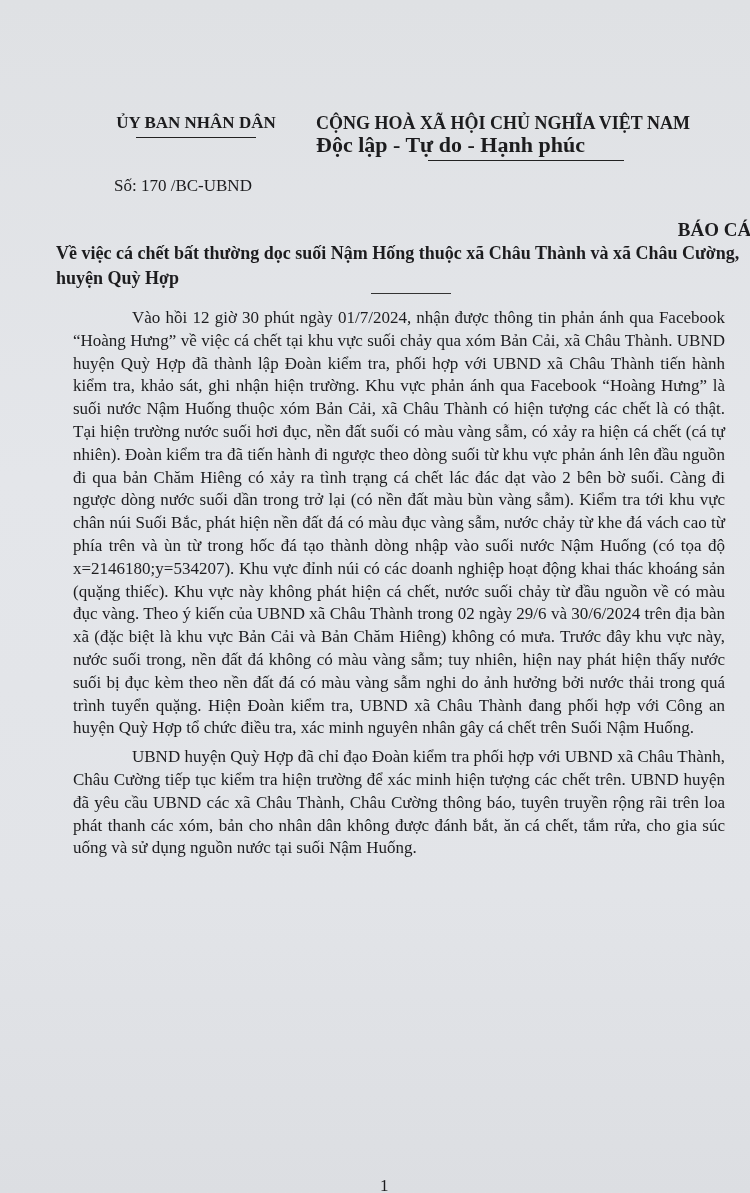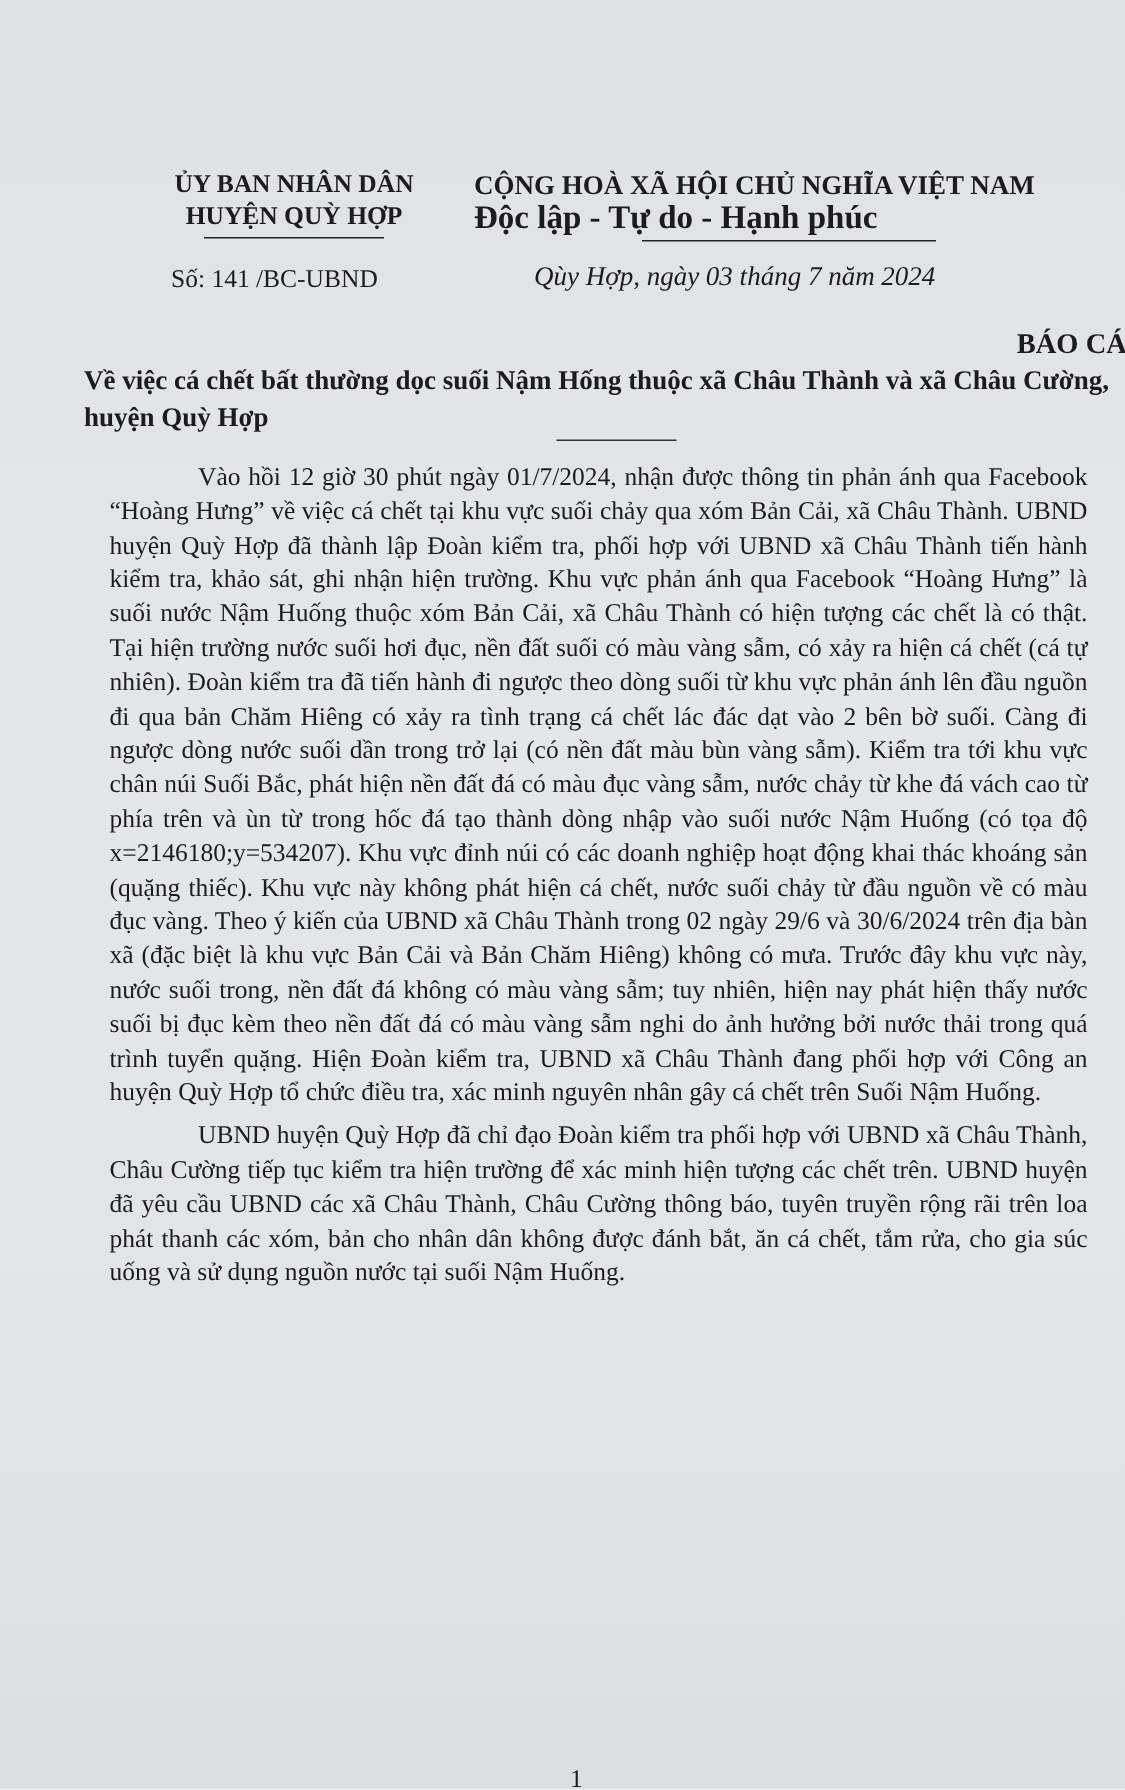--- a/index.html
+++ b/index.html
@@ -25,32 +25,30 @@
   .body p { margin:0 0 6px 0; text-indent:59px; }
   .pagenum { position:absolute; left:364px; top:1176px; font-size:17px; }
 </style>
 </head>
 <body>
 
 <div class="page">
 
   <div class="hdr-left">
     <div>ỦY BAN NHÂN DÂN</div>
-    <div>HUYỆN QUỲ HỢP</div>
     <span class="u"></span>
   </div>
 
   <div class="hdr-right">
     <div>CỘNG HOÀ XÃ HỘI CHỦ NGHĨA VIỆT NAM</div>
     <div class="sub">Độc lập - Tự do - Hạnh phúc</div>
     <span class="u"></span>
   </div>
 
-  <div class="docno">Số: 141 /BC-UBND</div>
-  <div class="dateline">Qùy Hợp, ngày 03  tháng 7 năm 2024</div>
+  <div class="docno">Số: 170 /BC-UBND</div>
 
   <div class="title">BÁO CÁO</div>
   <div class="subtitle">
     <div>Về việc cá chết bất thường dọc suối Nậm Hống thuộc xã Châu Thành và xã Châu Cường, huyện Quỳ Hợp</div>
     <span class="u"></span>
   </div>
 
   <div class="body">
     <p>Vào hồi 12 giờ 30 phút ngày 01/7/2024, nhận được thông tin phản ánh qua Facebook “Hoàng Hưng” về việc cá chết tại khu vực suối chảy qua xóm Bản Cải, xã Châu Thành. UBND huyện Quỳ Hợp đã thành lập Đoàn kiểm tra, phối hợp với UBND xã Châu Thành tiến hành kiểm tra, khảo sát, ghi nhận hiện trường. Khu vực phản ánh qua Facebook “Hoàng Hưng” là suối nước Nậm Huống thuộc xóm Bản Cải, xã Châu Thành có hiện tượng các chết là có thật. Tại hiện trường nước suối hơi đục, nền đất suối có màu vàng sẫm, có xảy ra hiện cá chết (cá tự nhiên). Đoàn kiểm tra đã tiến hành đi ngược theo dòng suối từ khu vực phản ánh lên đầu nguồn đi qua bản Chăm Hiêng có xảy ra tình trạng cá chết lác đác dạt vào 2 bên bờ suối. Càng đi ngược dòng nước suối dần trong trở lại (có nền đất màu bùn vàng sẫm). Kiểm tra tới khu vực chân núi Suối Bắc, phát hiện nền đất đá có màu đục vàng sẫm, nước chảy từ khe đá vách cao từ phía trên và ùn từ trong hốc đá tạo thành dòng nhập vào suối nước Nậm Huống (có tọa độ x=2146180;y=534207). Khu vực đỉnh núi có các doanh nghiệp hoạt động khai thác khoáng sản (quặng thiếc). Khu vực này không phát hiện cá chết, nước suối chảy từ đầu nguồn về có màu đục vàng. Theo ý kiến của UBND xã Châu Thành trong 02 ngày 29/6 và 30/6/2024 trên địa bàn xã (đặc biệt là khu vực Bản Cải và Bản Chăm Hiêng) không có mưa. Trước đây khu vực này, nước suối trong, nền đất đá không có màu vàng sẫm; tuy nhiên, hiện nay phát hiện thấy nước suối bị đục kèm theo nền đất đá có màu vàng sẫm nghi do ảnh hưởng bởi nước thải trong quá trình tuyển quặng. Hiện Đoàn kiểm tra, UBND xã Châu Thành đang phối hợp với Công an huyện Quỳ Hợp tổ chức điều tra, xác minh nguyên nhân gây cá chết trên Suối Nậm Huống.</p>
     <p>UBND huyện Quỳ Hợp đã chỉ đạo Đoàn kiểm tra phối hợp với UBND xã Châu Thành, Châu Cường tiếp tục kiểm tra hiện trường để xác minh hiện tượng các chết trên. UBND huyện đã yêu cầu UBND các xã Châu Thành, Châu Cường thông báo, tuyên truyền rộng rãi trên loa phát thanh các xóm, bản cho nhân dân không được đánh bắt, ăn cá chết, tắm rửa, cho gia súc uống và sử dụng nguồn nước tại suối Nậm Huống.</p>

